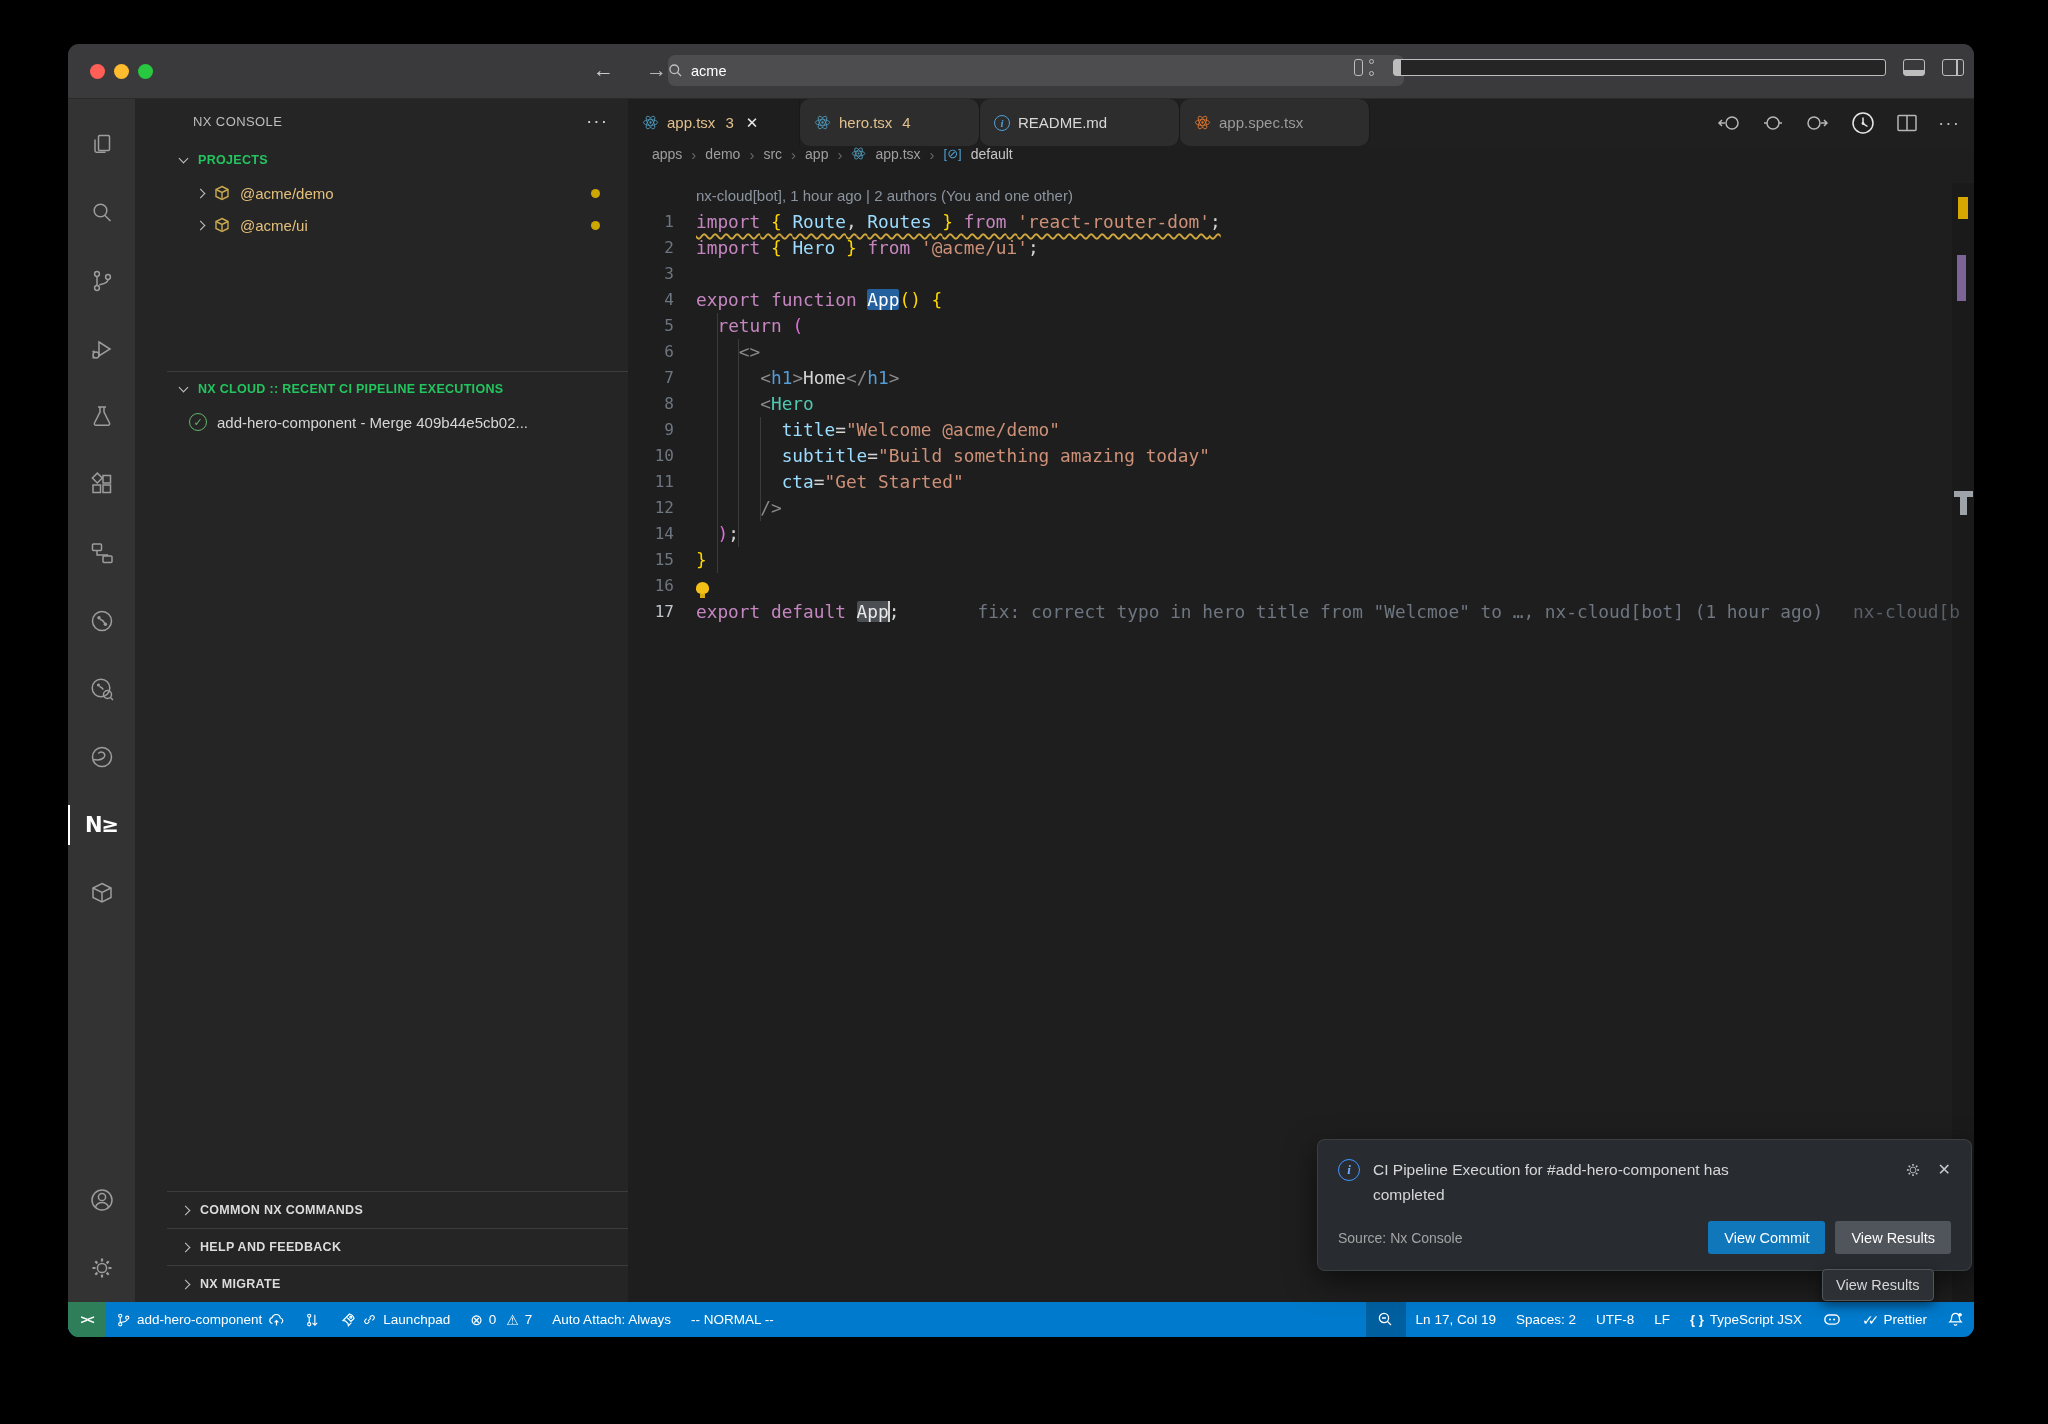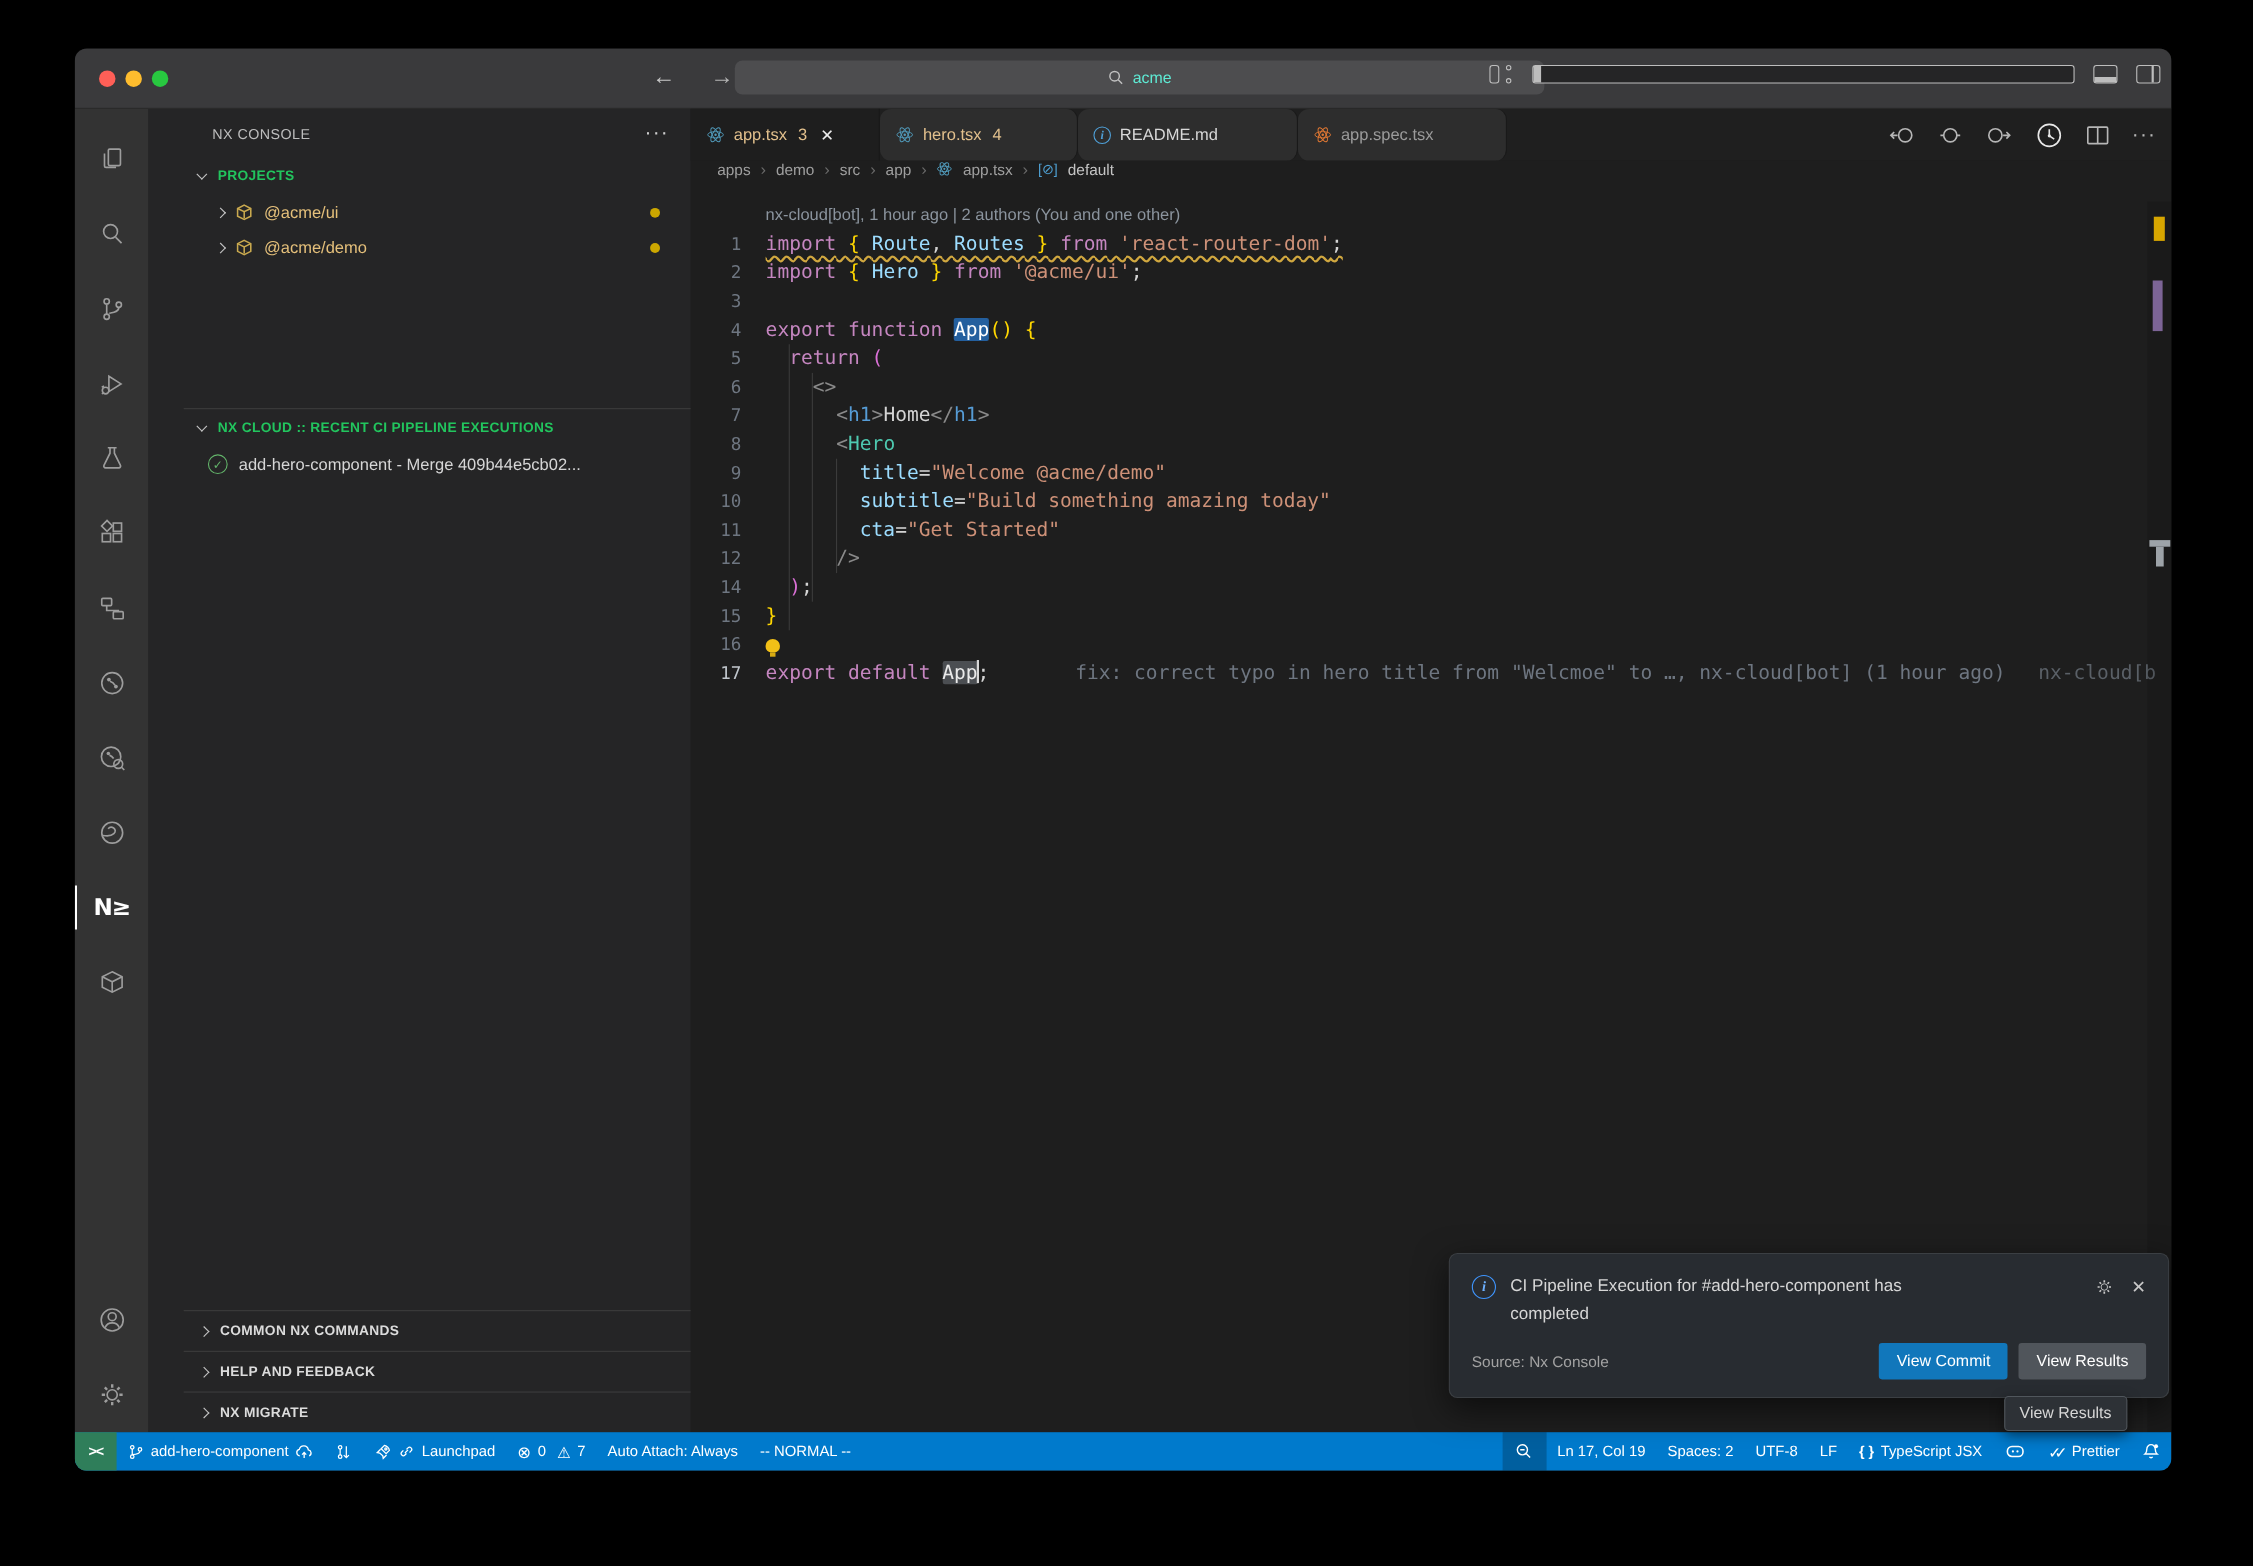--- a/index.html
+++ b/index.html
@@ -9,21 +9,21 @@
           border-radius:11px;overflow:hidden;display:flex;flex-direction:column;
           box-shadow:0 24px 70px rgba(0,0,0,.6);}
   
   .titlebar{height:54px;flex:0 0 54px;background:#3a3a3c;position:relative;border-bottom:1px solid #2a2a2a;}
   .traffic{position:absolute;left:22px;top:20px;display:flex;gap:9px;}
   .tl{width:15px;height:15px;border-radius:50%;}
   .tl.red{background:#ff5f57}.tl.yellow{background:#febc2e}.tl.green{background:#28c840}
   .navarrow{position:absolute;top:14px;color:#c8c8c8;font-size:21px;line-height:24px;}
   .navarrow.fwd{color:#b5b5b5;}
   .searchbox{position:absolute;left:600px;top:11px;width:736px;height:31px;background:#4d4d4f;
-             border-radius:7px;display:flex;align-items:center;justify-content:center;gap:8px;color:#5eead4;font-size:14.5px;}
+             border-radius:7px;display:flex;align-items:center;gap:8px;color:#ffffff;font-size:14.5px;}
   .copilot{position:absolute;left:1358px;top:15px;display:flex;align-items:center;gap:4px;color:#cfcfcf;}
   .layoutctrls{position:absolute;right:10px;top:15px;display:flex;gap:17px;align-items:center;}
   .lc{width:22px;height:17px;border:1.6px solid #bdbdbd;border-radius:3px;position:relative;box-sizing:border-box;}
   .lc.sidebar::before{content:'';position:absolute;left:0;top:0;bottom:0;width:7px;background:#bdbdbd;}
   .lc.panel::before{content:'';position:absolute;left:0;right:0;bottom:0;height:5px;background:#bdbdbd;}
   .lc.second::before{content:'';position:absolute;right:5px;top:0;bottom:0;width:1.6px;background:#bdbdbd;}
   .lc-custom{width:22px;height:17px;position:relative;}
   .lc-custom .pill{position:absolute;left:0;top:0;width:9px;height:17px;border:1.6px solid #bdbdbd;border-radius:3px;box-sizing:border-box;}
   .lc-custom .d1,.lc-custom .d2{position:absolute;right:2px;width:5px;height:5px;border:1.4px solid #bdbdbd;border-radius:50%;box-sizing:border-box;}
   .lc-custom .d1{top:0}.lc-custom .d2{bottom:0}
@@ -276,30 +276,30 @@
         <div class="sec-head">
           <span class="chev down"></span>
           <span class="lbl">PROJECTS</span>
         </div>
         <div class="tree-item">
           <span class="chev right"></span>
           <svg width="18" height="18" viewBox="0 0 18 18">
               <path d="M9 2.5l6 3v7l-6 3-6-3v-7z"></path>
               <path d="M3 5.5l6 3 6-3M9 8.5v6"></path>
             </svg>
-          <span class="lbl">@acme/ui</span>
+          <span class="lbl">@acme/demo</span>
           <span class="dot"></span>
         </div>
         <div class="tree-item">
           <span class="chev right"></span>
           <svg width="18" height="18" viewBox="0 0 18 18">
               <path d="M9 2.5l6 3v7l-6 3-6-3v-7z"></path>
               <path d="M3 5.5l6 3 6-3M9 8.5v6"></path>
             </svg>
-          <span class="lbl">@acme/demo</span>
+          <span class="lbl">@acme/ui</span>
           <span class="dot"></span>
         </div>
         <div class="spacer1"></div>
         <div class="sec-head bordertop">
           <span class="chev down"></span>
           <span class="lbl">NX CLOUD :: RECENT CI PIPELINE EXECUTIONS</span>
         </div>
         <div class="cloud-item">
           <span class="checkcircle">✓</span>
           <span class="lbl">add-hero-component - Merge 409b44e5cb02...</span>

